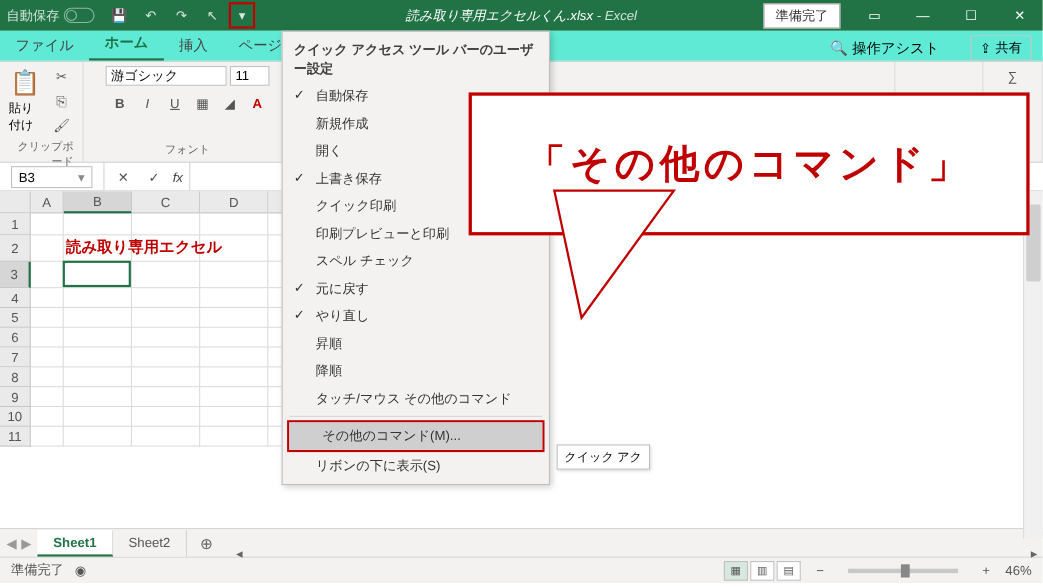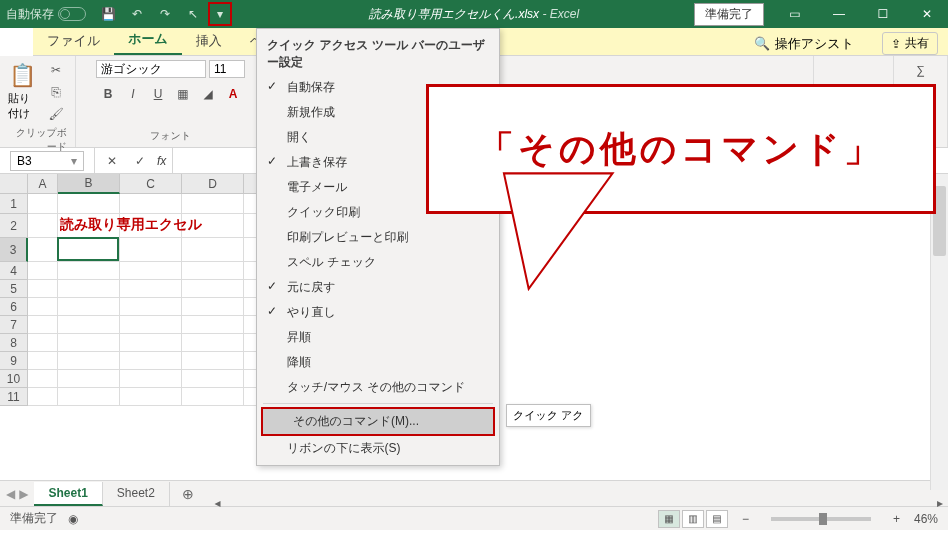--- a/index.html
+++ b/index.html
@@ -13,21 +13,21 @@
 .titlebar .qat { display: flex; align-items: center; gap: 2px; padding: 0 4px; }
 .titlebar .qat .qat-btn { width: 26px; height: 24px; display: flex; align-items: center; justify-content: center; color: #d3e6da; cursor: pointer; }
 .titlebar .qat .qat-drop { border: 2px solid #c00000; width: 24px; height: 24px; display: flex; align-items: center; justify-content: center; }
 .titlebar .title { position: absolute; left: 50%; transform: translateX(-50%); white-space: nowrap; font-style: italic; }
 .titlebar .app { color: #cfe3d8; }
 .titlebar .right { margin-left: auto; display: flex; align-items: center; gap: 2px; }
 .titlebar .signin { background: #fff; color: #333; padding: 2px 10px; font-size: 12px; border: 1px solid #999; margin-right: 8px; }
 .titlebar .winbtn { width: 42px; height: 28px; display: flex; align-items: center; justify-content: center; color: #fff; cursor: pointer; }
 
 
-.ribbon-tabs { height: 28px; background: #fef9c3; display: flex; align-items: flex-end; border-bottom: 1px solid #d5d5d5; font-size: 13px; position: relative; margin-left: 33px; }
+.ribbon-tabs { height: 28px; background: #5eead4; display: flex; align-items: flex-end; border-bottom: 1px solid #d5d5d5; font-size: 13px; position: relative; }
 .ribbon-tabs .tab { padding: 5px 14px; color: #444; cursor: pointer; }
 .ribbon-tabs .tab.active { color: #217346; border-bottom: 2px solid #217346; font-weight: 600; }
 .ribbon-tabs .right-ctrl { margin-left: auto; display: flex; align-items: center; padding-right: 10px; gap: 4px; }
 .ribbon-tabs .share { border: 1px solid #c8c8c8; border-radius: 3px; padding: 2px 8px; font-size: 12px; display: flex; align-items: center; gap: 4px; }
 
 
 .ribbon { height: 92px; background: #f3f2f1; border-bottom: 1px solid #d5d5d5; display: flex; }
 .rgroup { border-right: 1px solid #dcdcdc; padding: 4px 8px; display: flex; flex-direction: column; justify-content: space-between; align-items: center; }
 .rgroup .content { display: flex; align-items: center; gap: 6px; flex: 1; }
 .rgroup .label { font-size: 10px; color: #666; text-align: right; padding-top: 2px; }
@@ -153,21 +153,21 @@
       </div>
       <div class="stack">
         <span class="iconbtn">✂</span>
         <span class="iconbtn">⎘</span>
         <span class="iconbtn">🖌</span>
       </div>
     </div>
     <div class="label">クリップボード</div>
   </div>
   <div class="rgroup" style="width:190px">
-    <div class="content stack" style="align-items:center;gap:6px">
+    <div class="content stack" style="align-items:flex-end;gap:6px">
       <div class="row">
         <input class="font-sel" value="游ゴシック" style="">
         <input class="size-sel" value="11" style="">
       </div>
       <div class="row">
         <span class="iconbtn">
             <b>B</b>
           </span>
         <span class="iconbtn">
             <i>I</i>
@@ -351,21 +351,20 @@
   <span>46%</span>
 </div>
 
 <div class="qat-menu">
   <div class="hdr">クイック アクセス ツール バーのユーザー設定</div>
   <div id="qat-items">
       <div class="mi checked">自動保存</div>
       <div class="mi">新規作成</div>
       <div class="mi">開く</div>
       <div class="mi checked">上書き保存</div>
-      <div class="mi">電子メール</div>
       <div class="mi">クイック印刷</div>
       <div class="mi">印刷プレビューと印刷</div>
       <div class="mi">スペル チェック</div>
       <div class="mi checked">元に戻す</div>
       <div class="mi checked">やり直し</div>
       <div class="mi">昇順</div>
       <div class="mi">降順</div>
       <div class="mi">タッチ/マウス その他のコマンド</div>
     </div>
   <div class="sep"></div>

